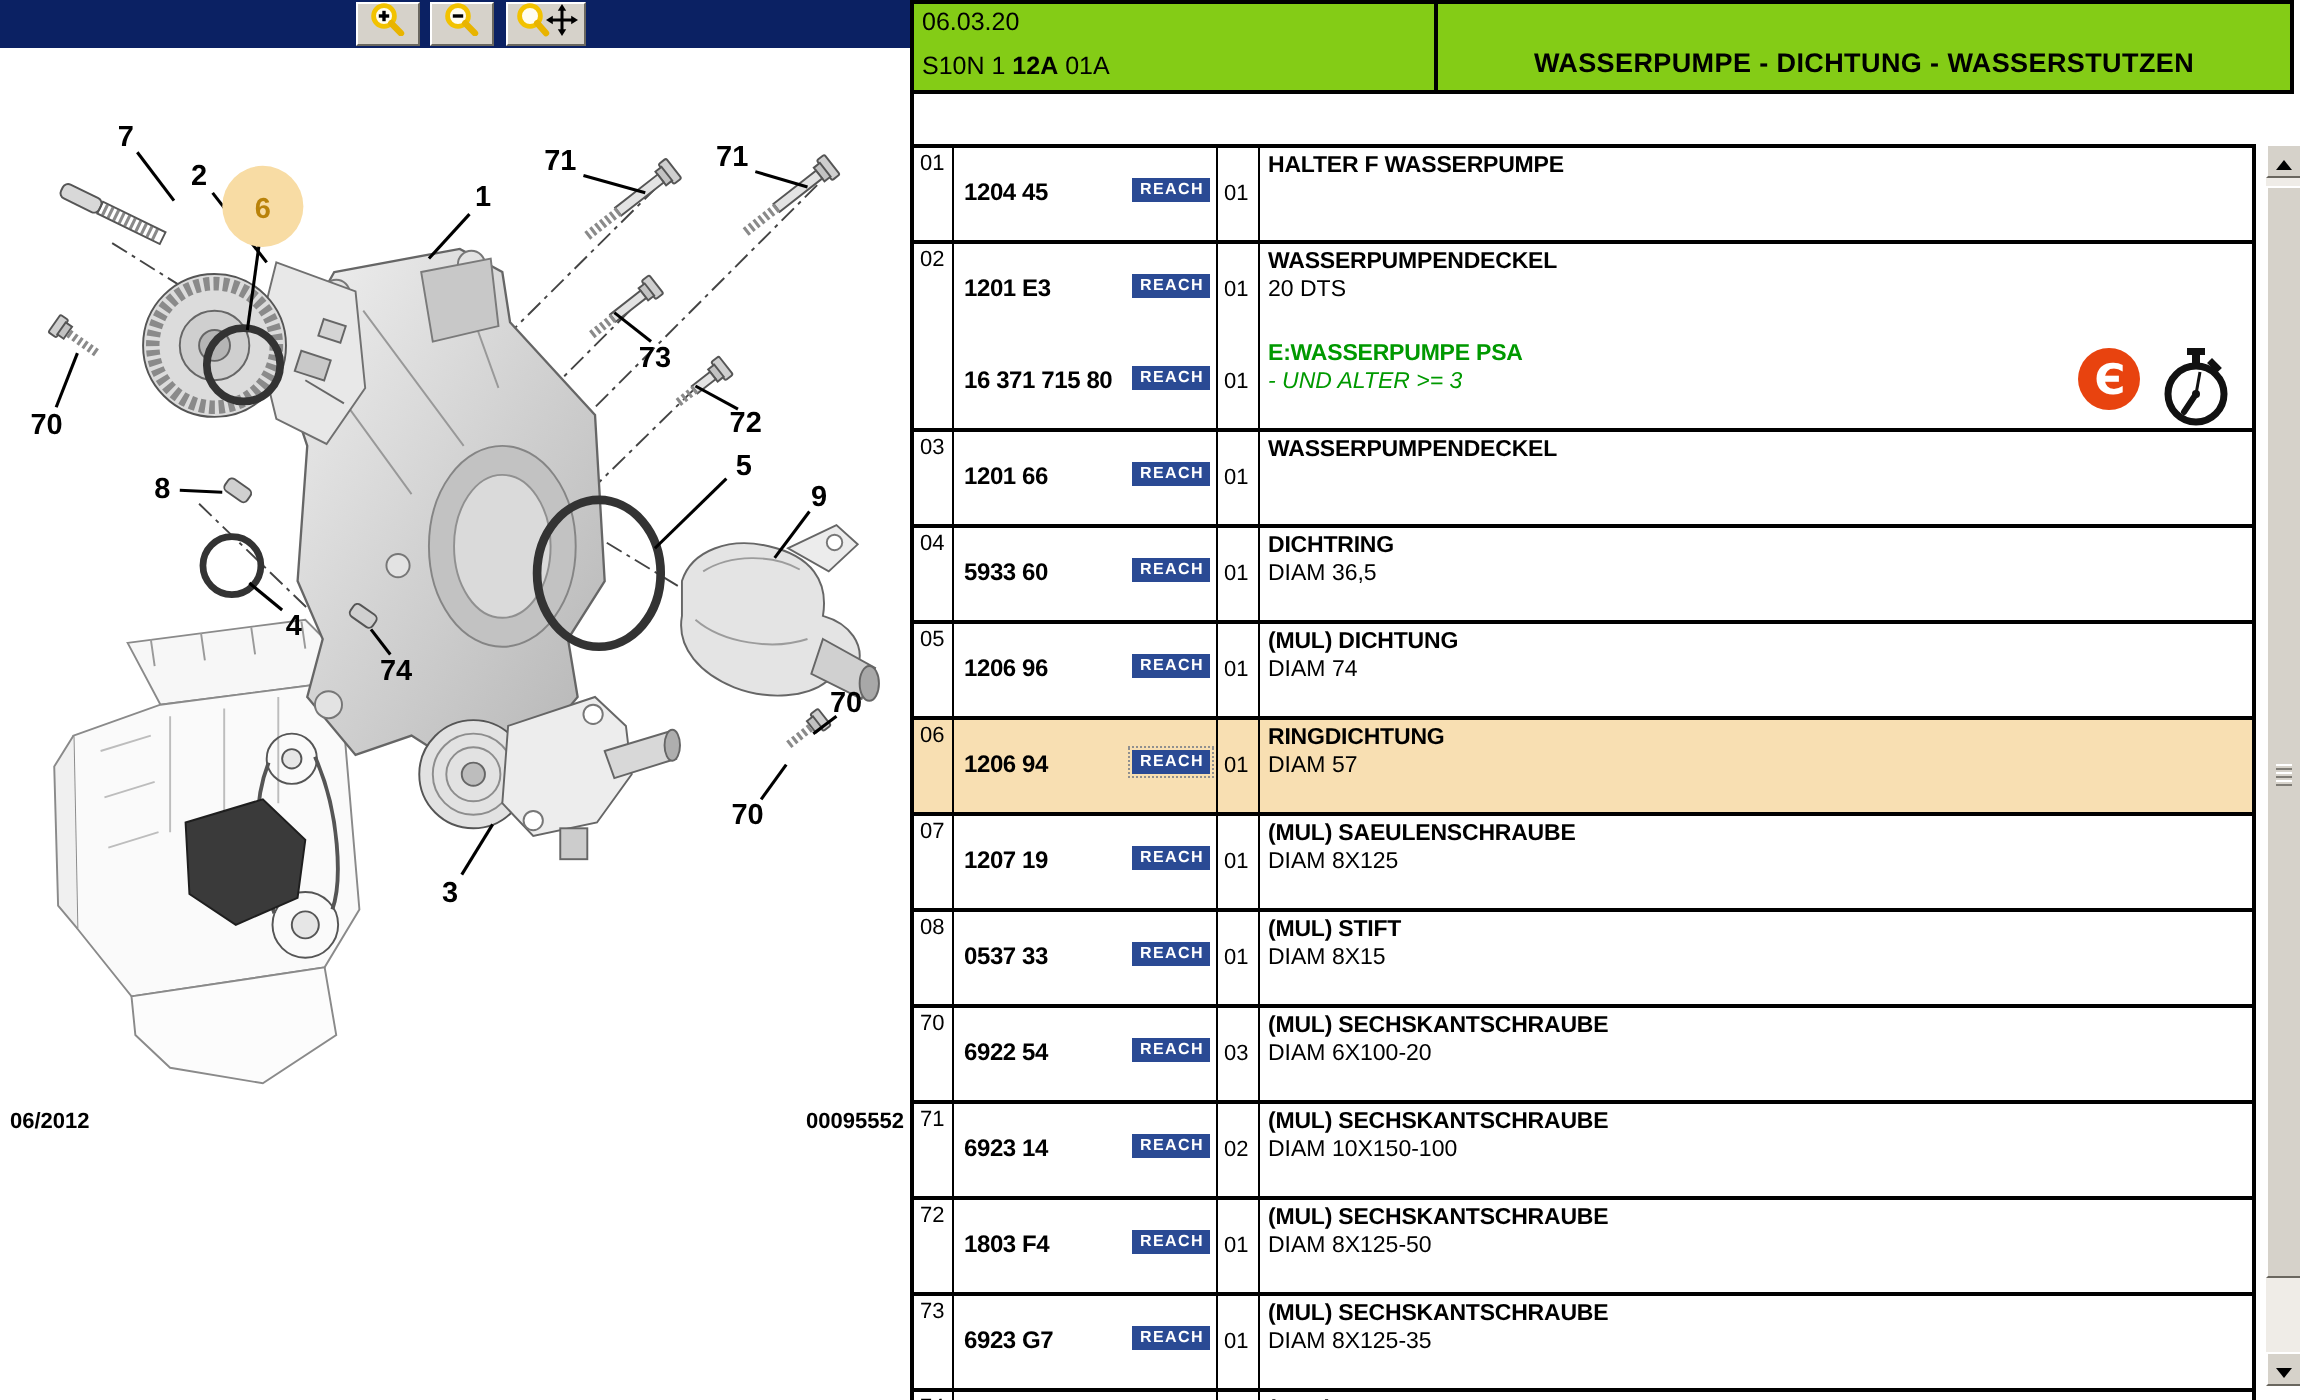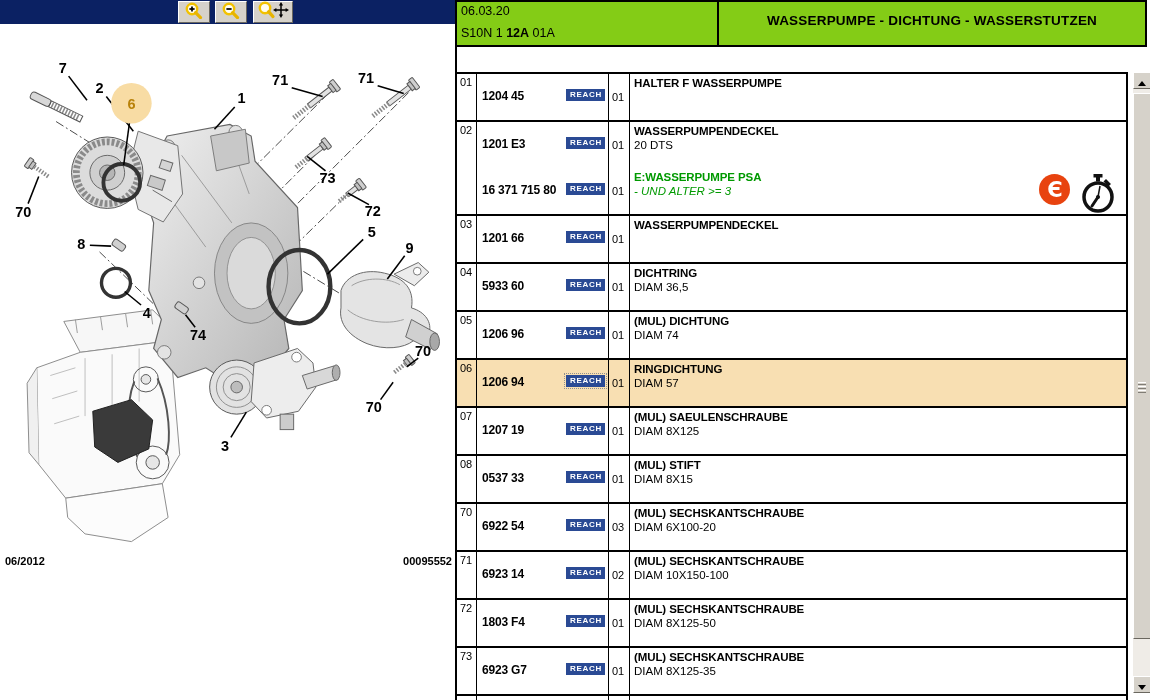--- a/index.html
+++ b/index.html
@@ -23,21 +23,21 @@
                text-anchor:middle;cursor:pointer;}
 
   
   .right-panel{position:absolute;left:455px;top:0;width:695px;height:700px;
                border-left:2px solid #000;box-sizing:border-box;}
   .header-box{position:absolute;left:0;top:0;width:690px;height:47px;border:2px solid #000;
               border-left:none;box-sizing:border-box;display:flex;background:#84cc16;}
   .header-left{width:262px;border-right:2px solid #000;box-sizing:border-box;
                padding:3px 0 0 4px;font-size:12.5px;line-height:1.1;}
   .header-left .line2{margin-top:8px;}
-  .header-title{flex:1;text-align:center;padding-top:11px;font-weight:bold;font-size:13.5px;
+  .header-title{flex:1;text-align:center;padding-top:22px;font-weight:bold;font-size:13.5px;
                 letter-spacing:0.2px;}
 
   .table-box{position:absolute;left:0;top:72px;width:671px;height:628px;border:2px solid #000;
              border-left:none;border-bottom:none;box-sizing:border-box;overflow:hidden;background:#fff;}
   .trow{display:flex;border-top:2px solid #000;box-sizing:border-box;background:#fff;}
   .trow:first-child{border-top:none;}
   .trow.hl{background:#f8dfb2;}
   .col{box-sizing:border-box;position:relative;}
   .col.cref{width:20px;border-right:1px solid #000;font-size:11px;padding:2px 0 0 3px;}
   .col.cpart{width:132px;border-right:1px solid #000;}

